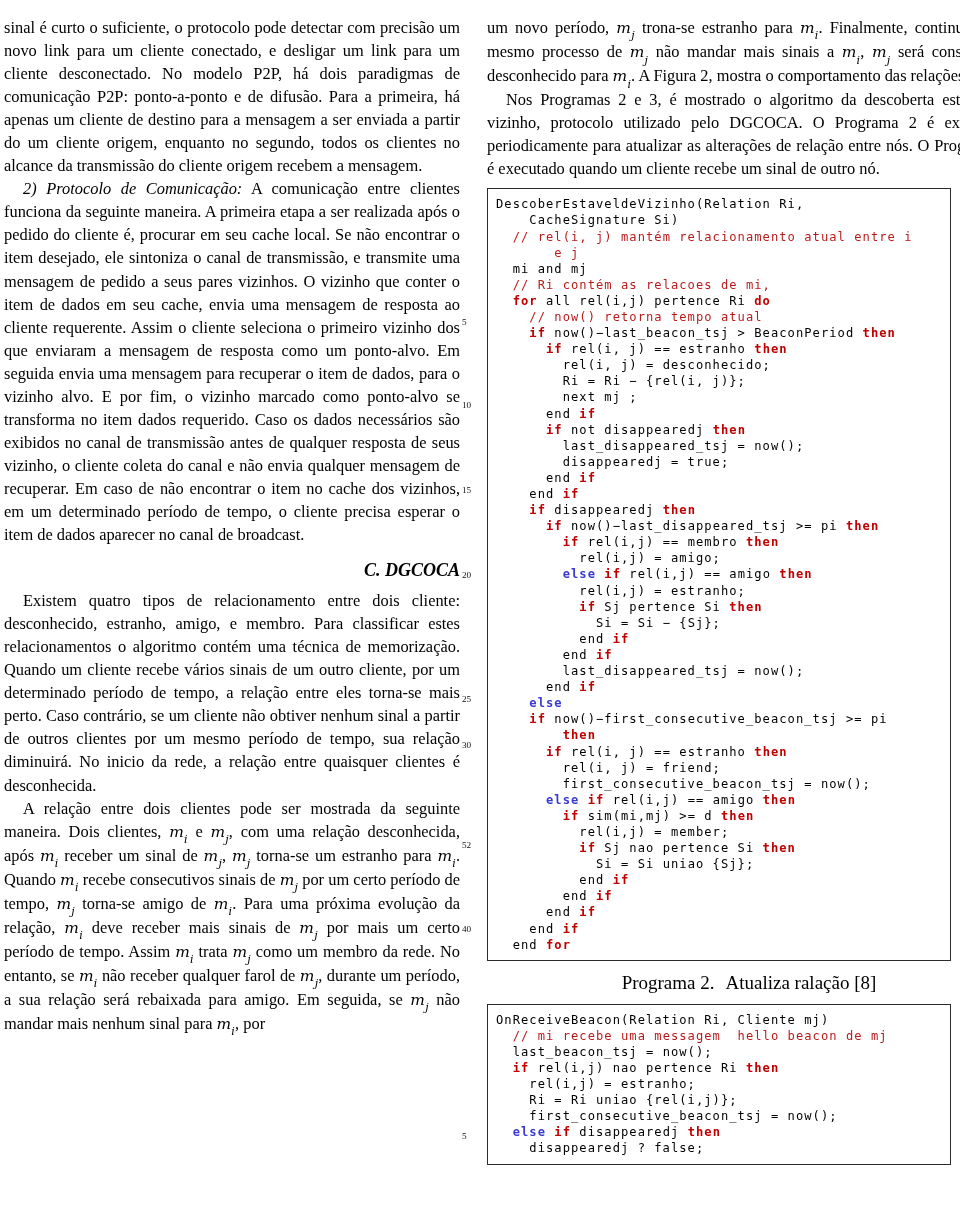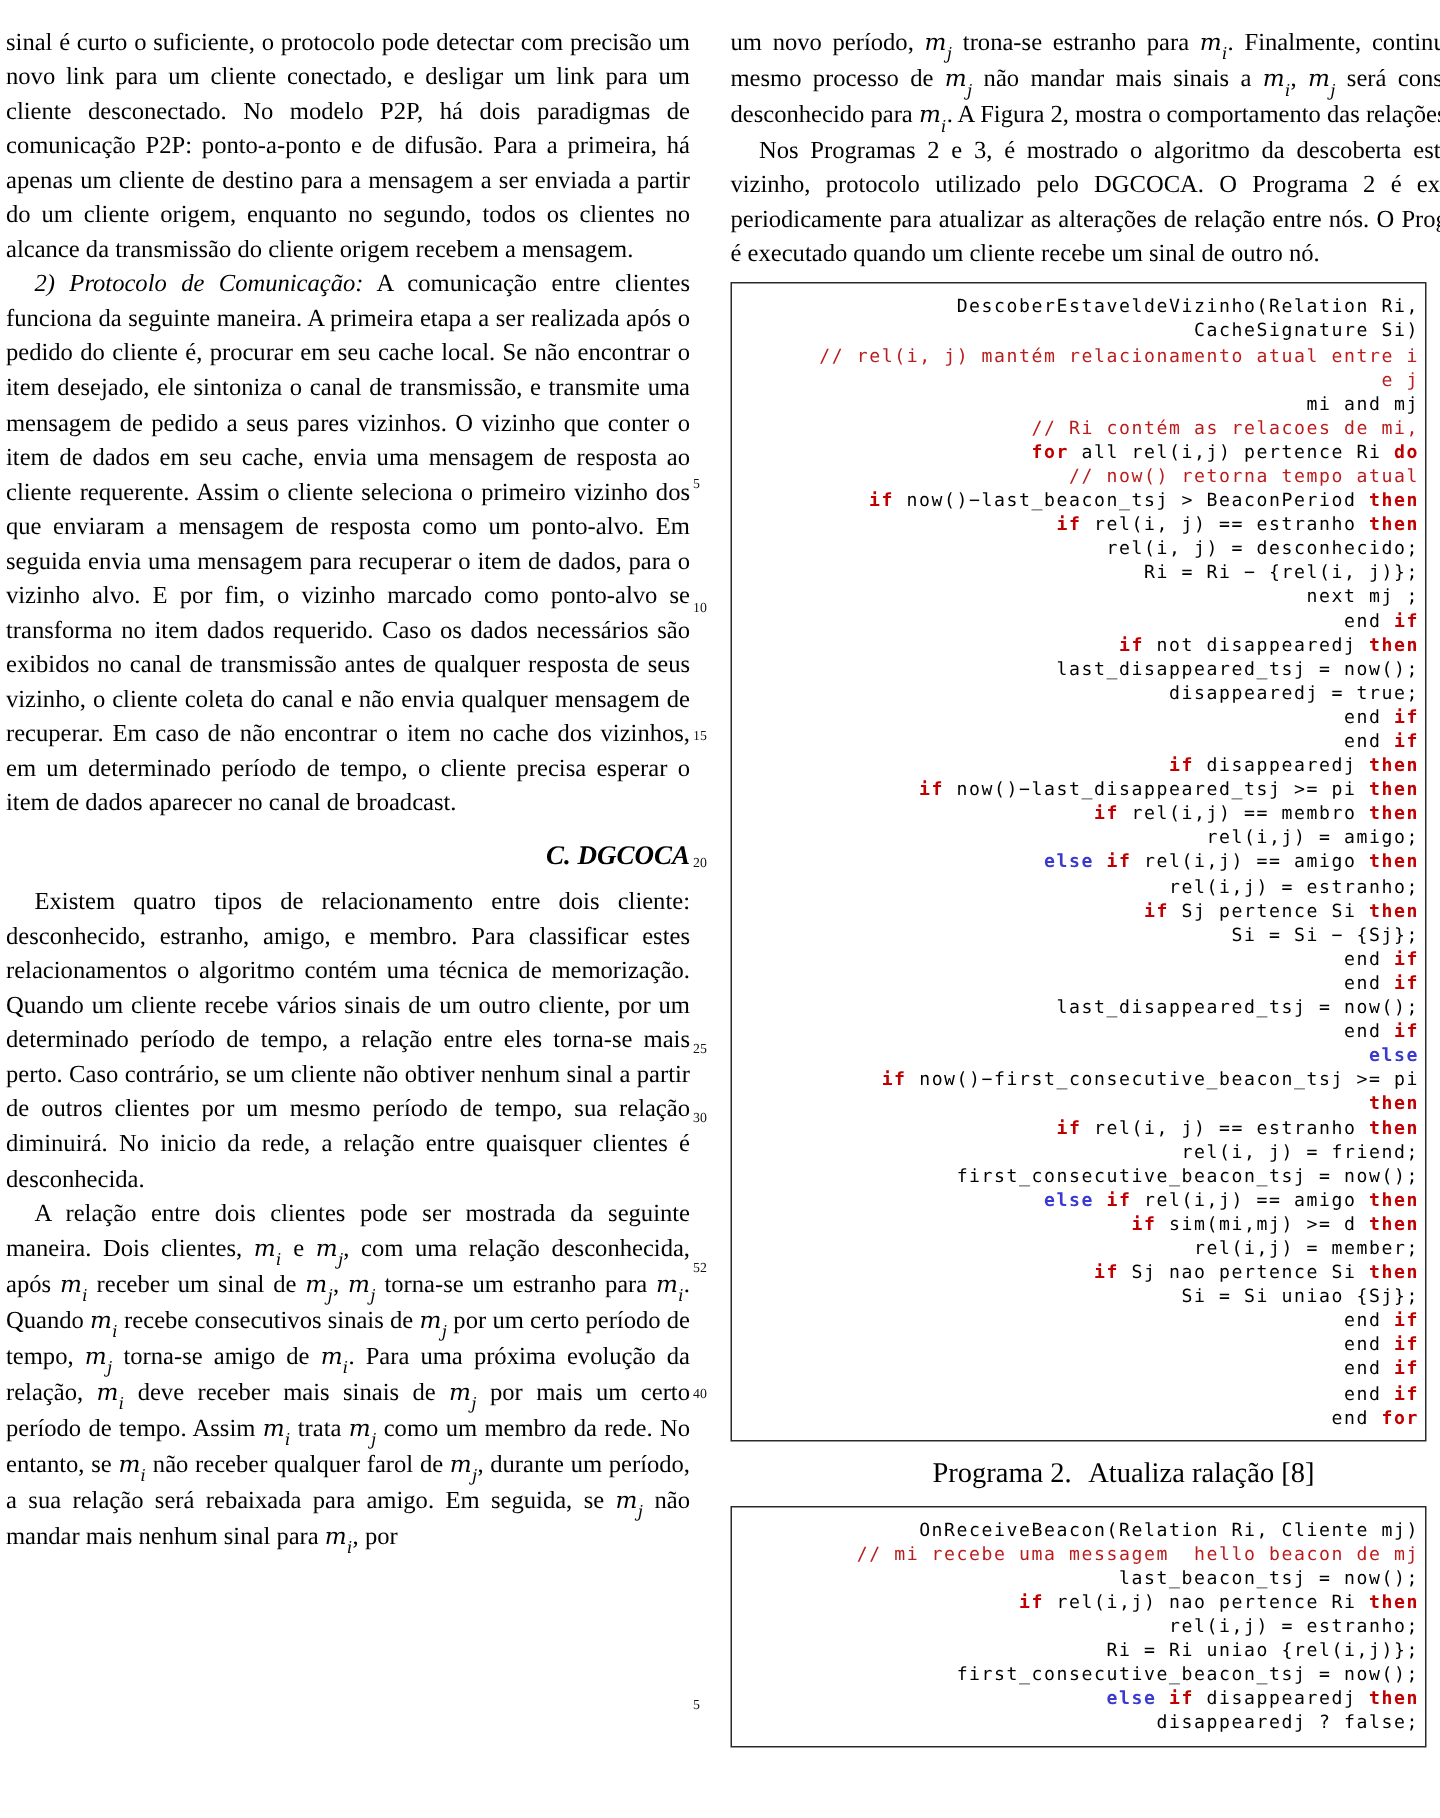--- a/index.html
+++ b/index.html
@@ -80,23 +80,22 @@
     font-size: 9.2px;
     color: #111;
     text-align: left;
   }
 
   
   .listing {
     border: 1.3px solid #2b2b2b;
     box-sizing: border-box;
     width: 464px;
-    padding: 7px 4px 7px 24px;
+    padding: 7px 4px 7px 8px;
     background: #ffffff;
-    text-align: right;
   }
   .code {
     font-family: "DejaVu Sans Mono", "Liberation Mono", monospace;
     font-size: 12.1px;
     line-height: 16.1px;
     white-space: pre-wrap;
     letter-spacing: 1.05px;
     color: #000000;
   }
   .code .cm {              

